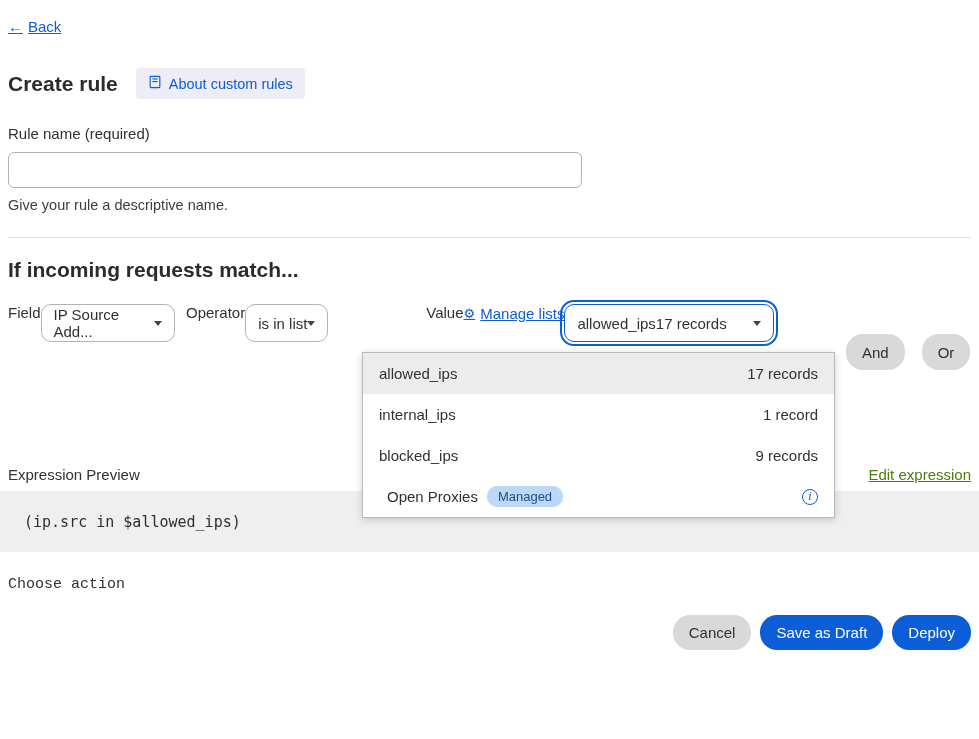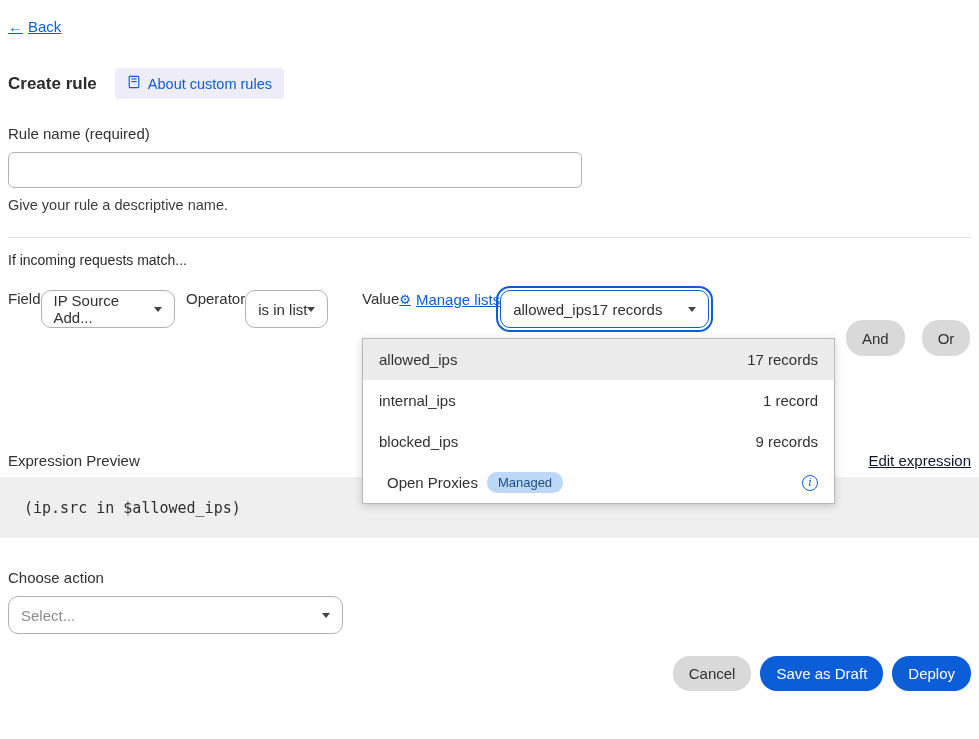--- a/index.html
+++ b/index.html
@@ -10,42 +10,42 @@
     width:979px;
   }
   .page { width:979px; min-height:739px; padding:18px 8px 20px; }
 
   
   .back-link { display:inline-flex; align-items:center; gap:5px; color:#0b5ed7;
     font-size:15px; text-decoration:underline; cursor:pointer; }
 
   
   .title-row { display:flex; align-items:center; gap:18px; margin-top:32px; }
-  .page-title { font-size:17px; font-weight:700; color:#2b2b2b; margin:0; }
+  .page-title { font-size:21px; font-weight:700; color:#2b2b2b; margin:0; }
   .about-badge { display:inline-flex; align-items:center; gap:7px; background:#edecf7;
     color:#0b5ed7; font-size:14.5px; padding:7px 12px; border-radius:4px; cursor:pointer; }
 
   
   .field-label { display:block; font-size:15px; color:#313131; }
   .rule-name-label { margin-top:26px; }
   .rule-name-input { display:block; margin-top:10px; width:574px; height:36px;
     border:1px solid #b3b3b3; border-radius:6px; padding:0 12px; font-size:15px;
     font-family:inherit; color:#313131; outline:none; }
   .helper-text { margin-top:9px; font-size:14.5px; color:#3d3d3d; }
 
   .divider { border:none; border-top:1px solid #e2e2e2; margin:24px 0 0; }
 
-  .section-title { font-size:14px; font-weight:400; color:#2b2b2b; margin:14px 0 0; }
+  .section-title { font-size:21px; font-weight:700; color:#2b2b2b; margin:20px 0 0; }
 
   
   .match-row { display:flex; align-items:flex-start; margin-top:22px; }
   .col { display:flex; flex-direction:row; }
   .col-field { width:167px; margin-right:11px; }
   .col-operator { width:158px; margin-right:18px; }
-  .col-value { width:476px; position:relative; }
+  .col-value { width:476px; position:relative;justify-content:center; }
   .col-label { font-size:15px; height:18px; line-height:18px; margin-bottom:12px; }
   .value-header { display:flex; justify-content:space-between; align-items:baseline;
     height:18px; margin-bottom:12px; }
   .manage-lists { display:inline-flex; align-items:center; gap:5px; color:#0b5ed7;
     font-size:15px; text-decoration:underline; cursor:pointer; }
   .gear { font-size:13px; text-decoration:none; display:inline-block; }
 
   .control { height:38px; border:1px solid #b3b3b3; border-radius:10px; background:#fff;
     display:flex; align-items:center; justify-content:space-between; padding:11px 12px;
     font-size:15px; color:#313131; cursor:pointer; }
@@ -73,28 +73,28 @@
   .btn { height:35px; padding:0 16px; border:none; border-radius:17px; font-size:15px;
     font-family:inherit; cursor:pointer; }
   .btn-gray { background:#d9d9d9; color:#313131; }
   .btn-blue { background:#0b5ed7; color:#fff; }
   .andor .btn { height:36px; }
 
   
   .exp-header { display:flex; justify-content:space-between; align-items:baseline;
     margin-top:96px; }
   .exp-label { font-size:15px; }
-  .edit-expression { color:#0f172a; font-size:15px; text-decoration:underline; cursor:pointer; }
+  .edit-expression { color:#4d7c0f; font-size:15px; text-decoration:underline; cursor:pointer; }
   .exp-block { margin:8px -8px 0; background:#efefef; height:61px; display:flex;
     align-items:center; padding:0 24px; }
   .exp-code { font-family:"DejaVu Sans Mono", monospace; font-size:15px; color:#2f2f2f; }
 
   
   .then-title { font-size:17px; font-weight:700; color:#2b2b2b; margin:26px 0 0; }
-  .choose-action-label { margin-top:31px; }
+  .choose-action-label { margin-top:24px;font-family:Liberation Mono, monospace; }
   .action-select { width:335px; margin-top:10px; }
   .placeholder { color:#8c8c8c; }
 
   
   .footer { display:flex; justify-content:flex-end; gap:9px; margin-top:22px; }
 </style>
 </head>
 <body>
 
 <div class="page">
@@ -192,24 +192,20 @@
   <div class="exp-header">
     <span class="exp-label">Expression Preview</span>
     <span class="edit-expression">Edit expression</span>
   </div>
   <div class="exp-block">
     <span class="exp-code">(ip.src in $allowed_ips)</span>
   </div>
 
 
   <label class="field-label choose-action-label">Choose action</label>
-  <div class="control action-select">
-    <span class="placeholder">Select...</span>
-    <span class="chev"></span>
-  </div>
 
   <div class="footer">
     <button class="btn btn-gray">Cancel</button>
     <button class="btn btn-blue">Save as Draft</button>
     <button class="btn btn-blue">Deploy</button>
   </div>
 
 </div>
 
 </body></html>

